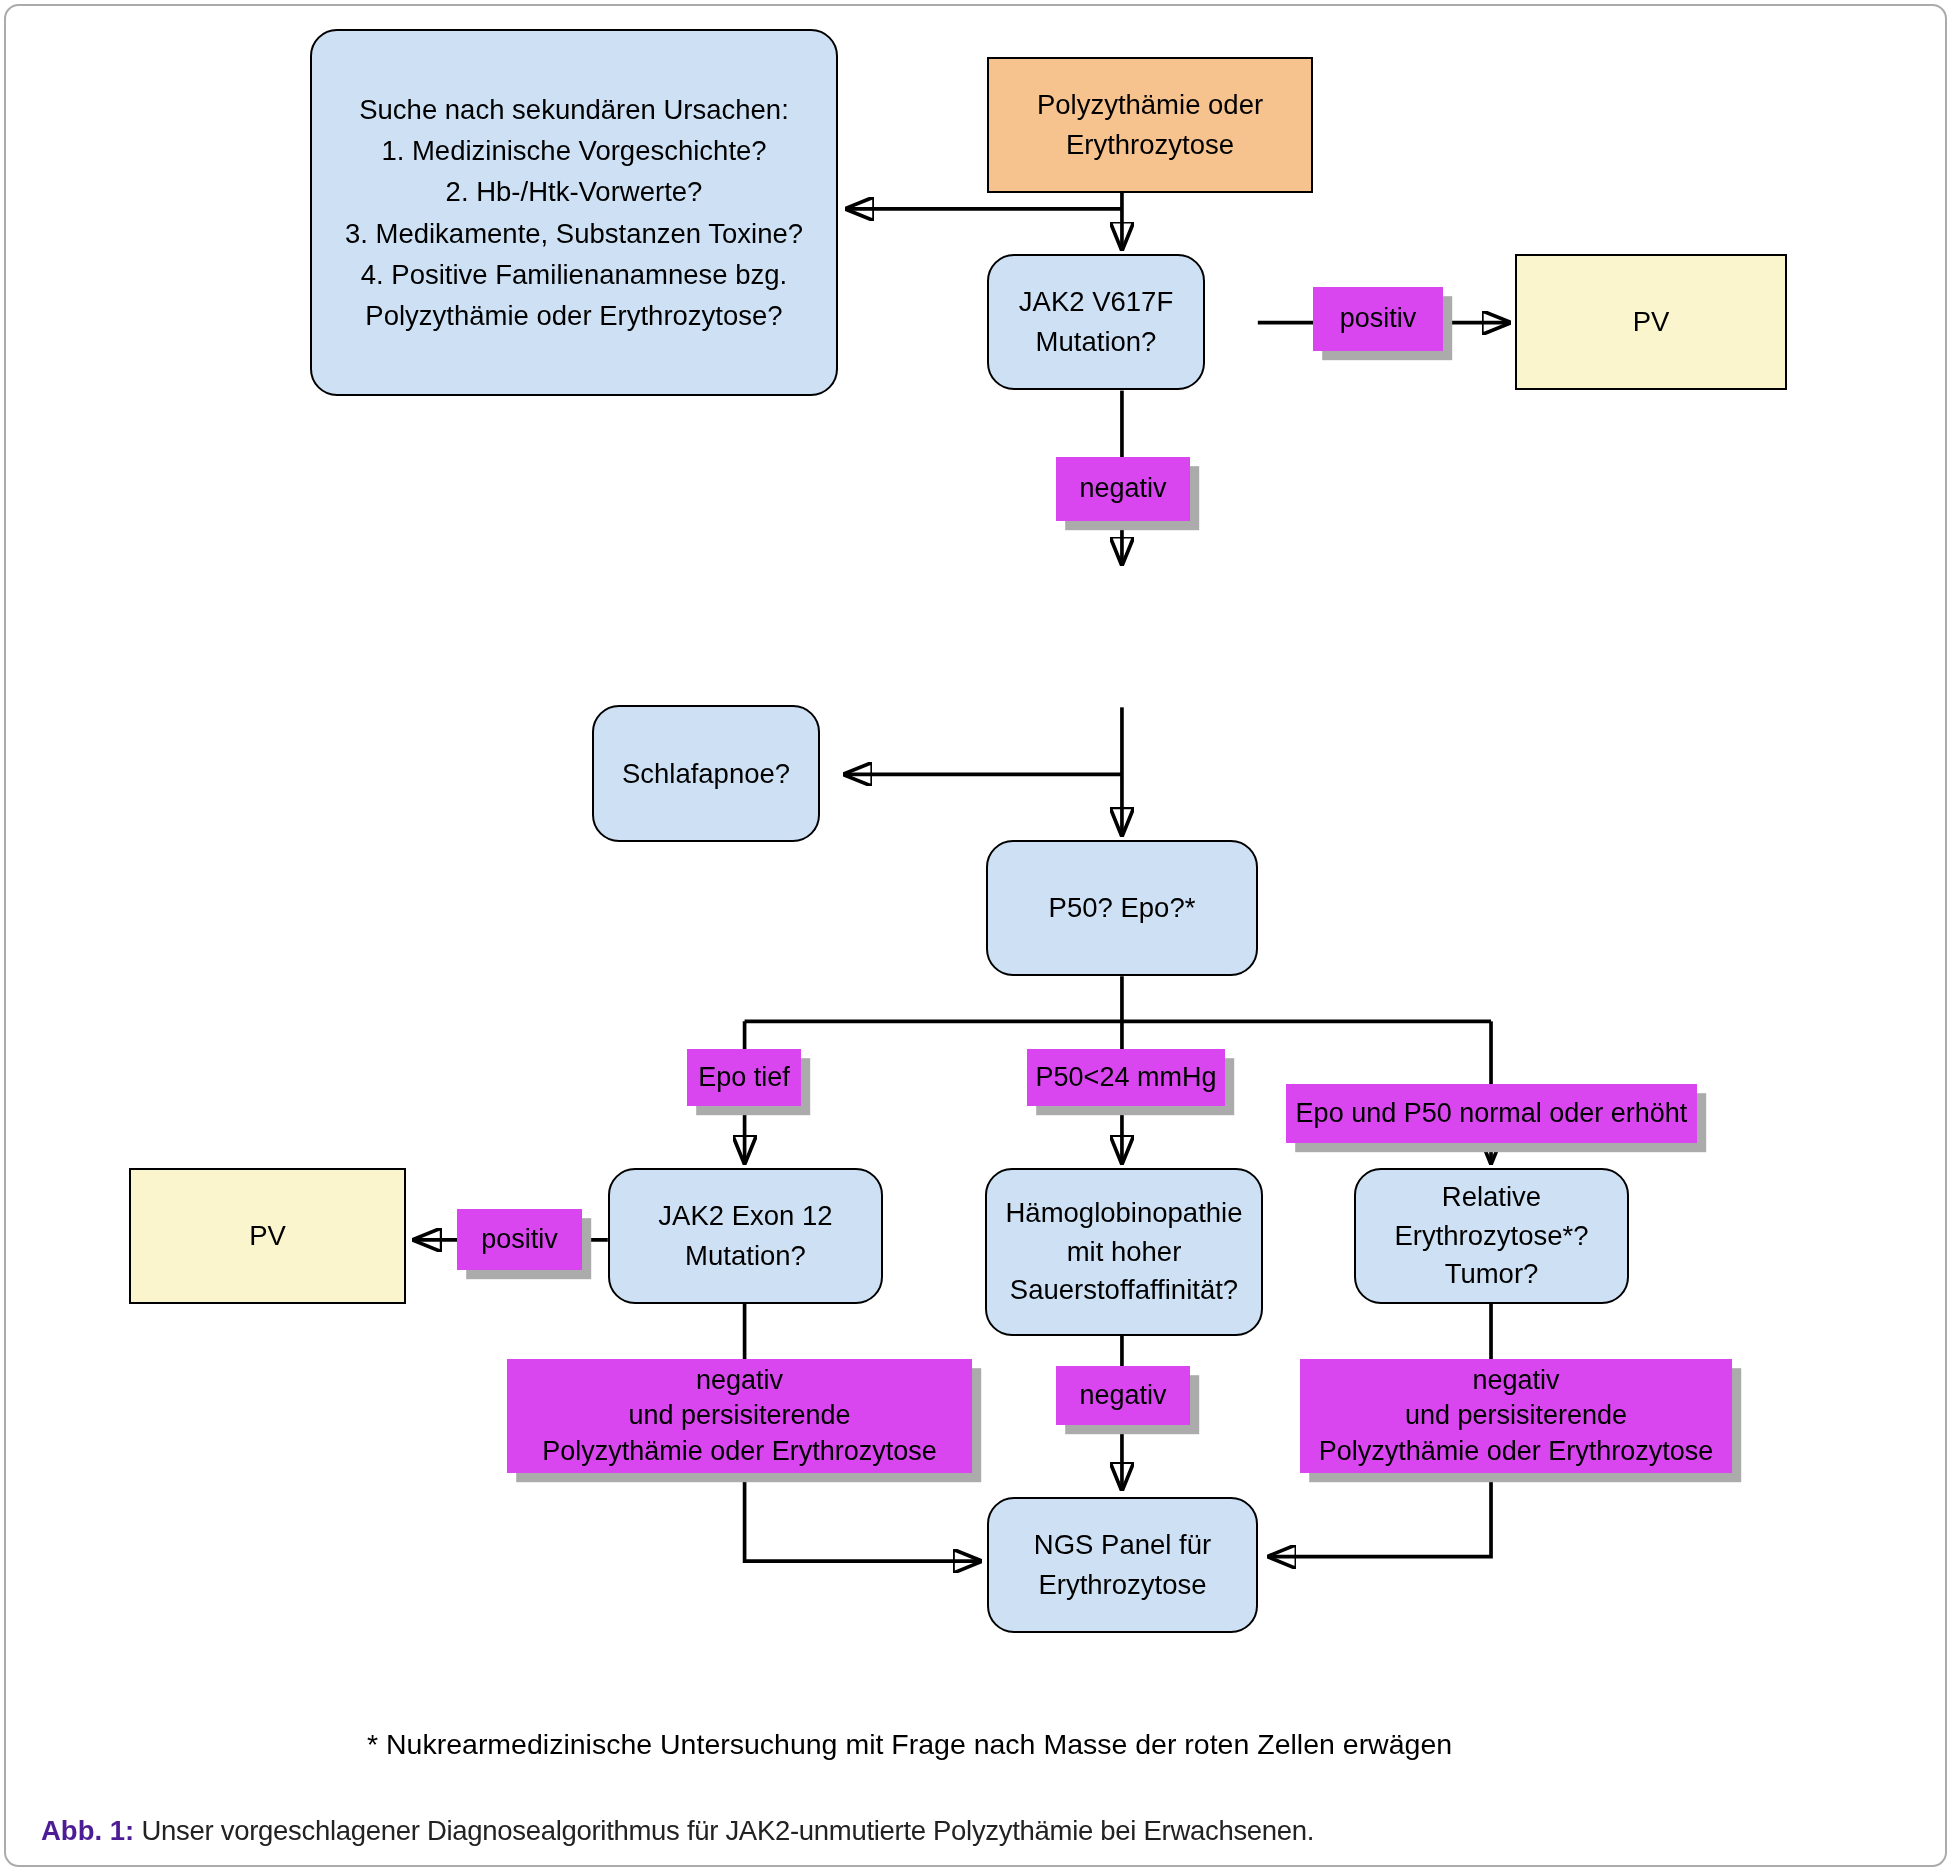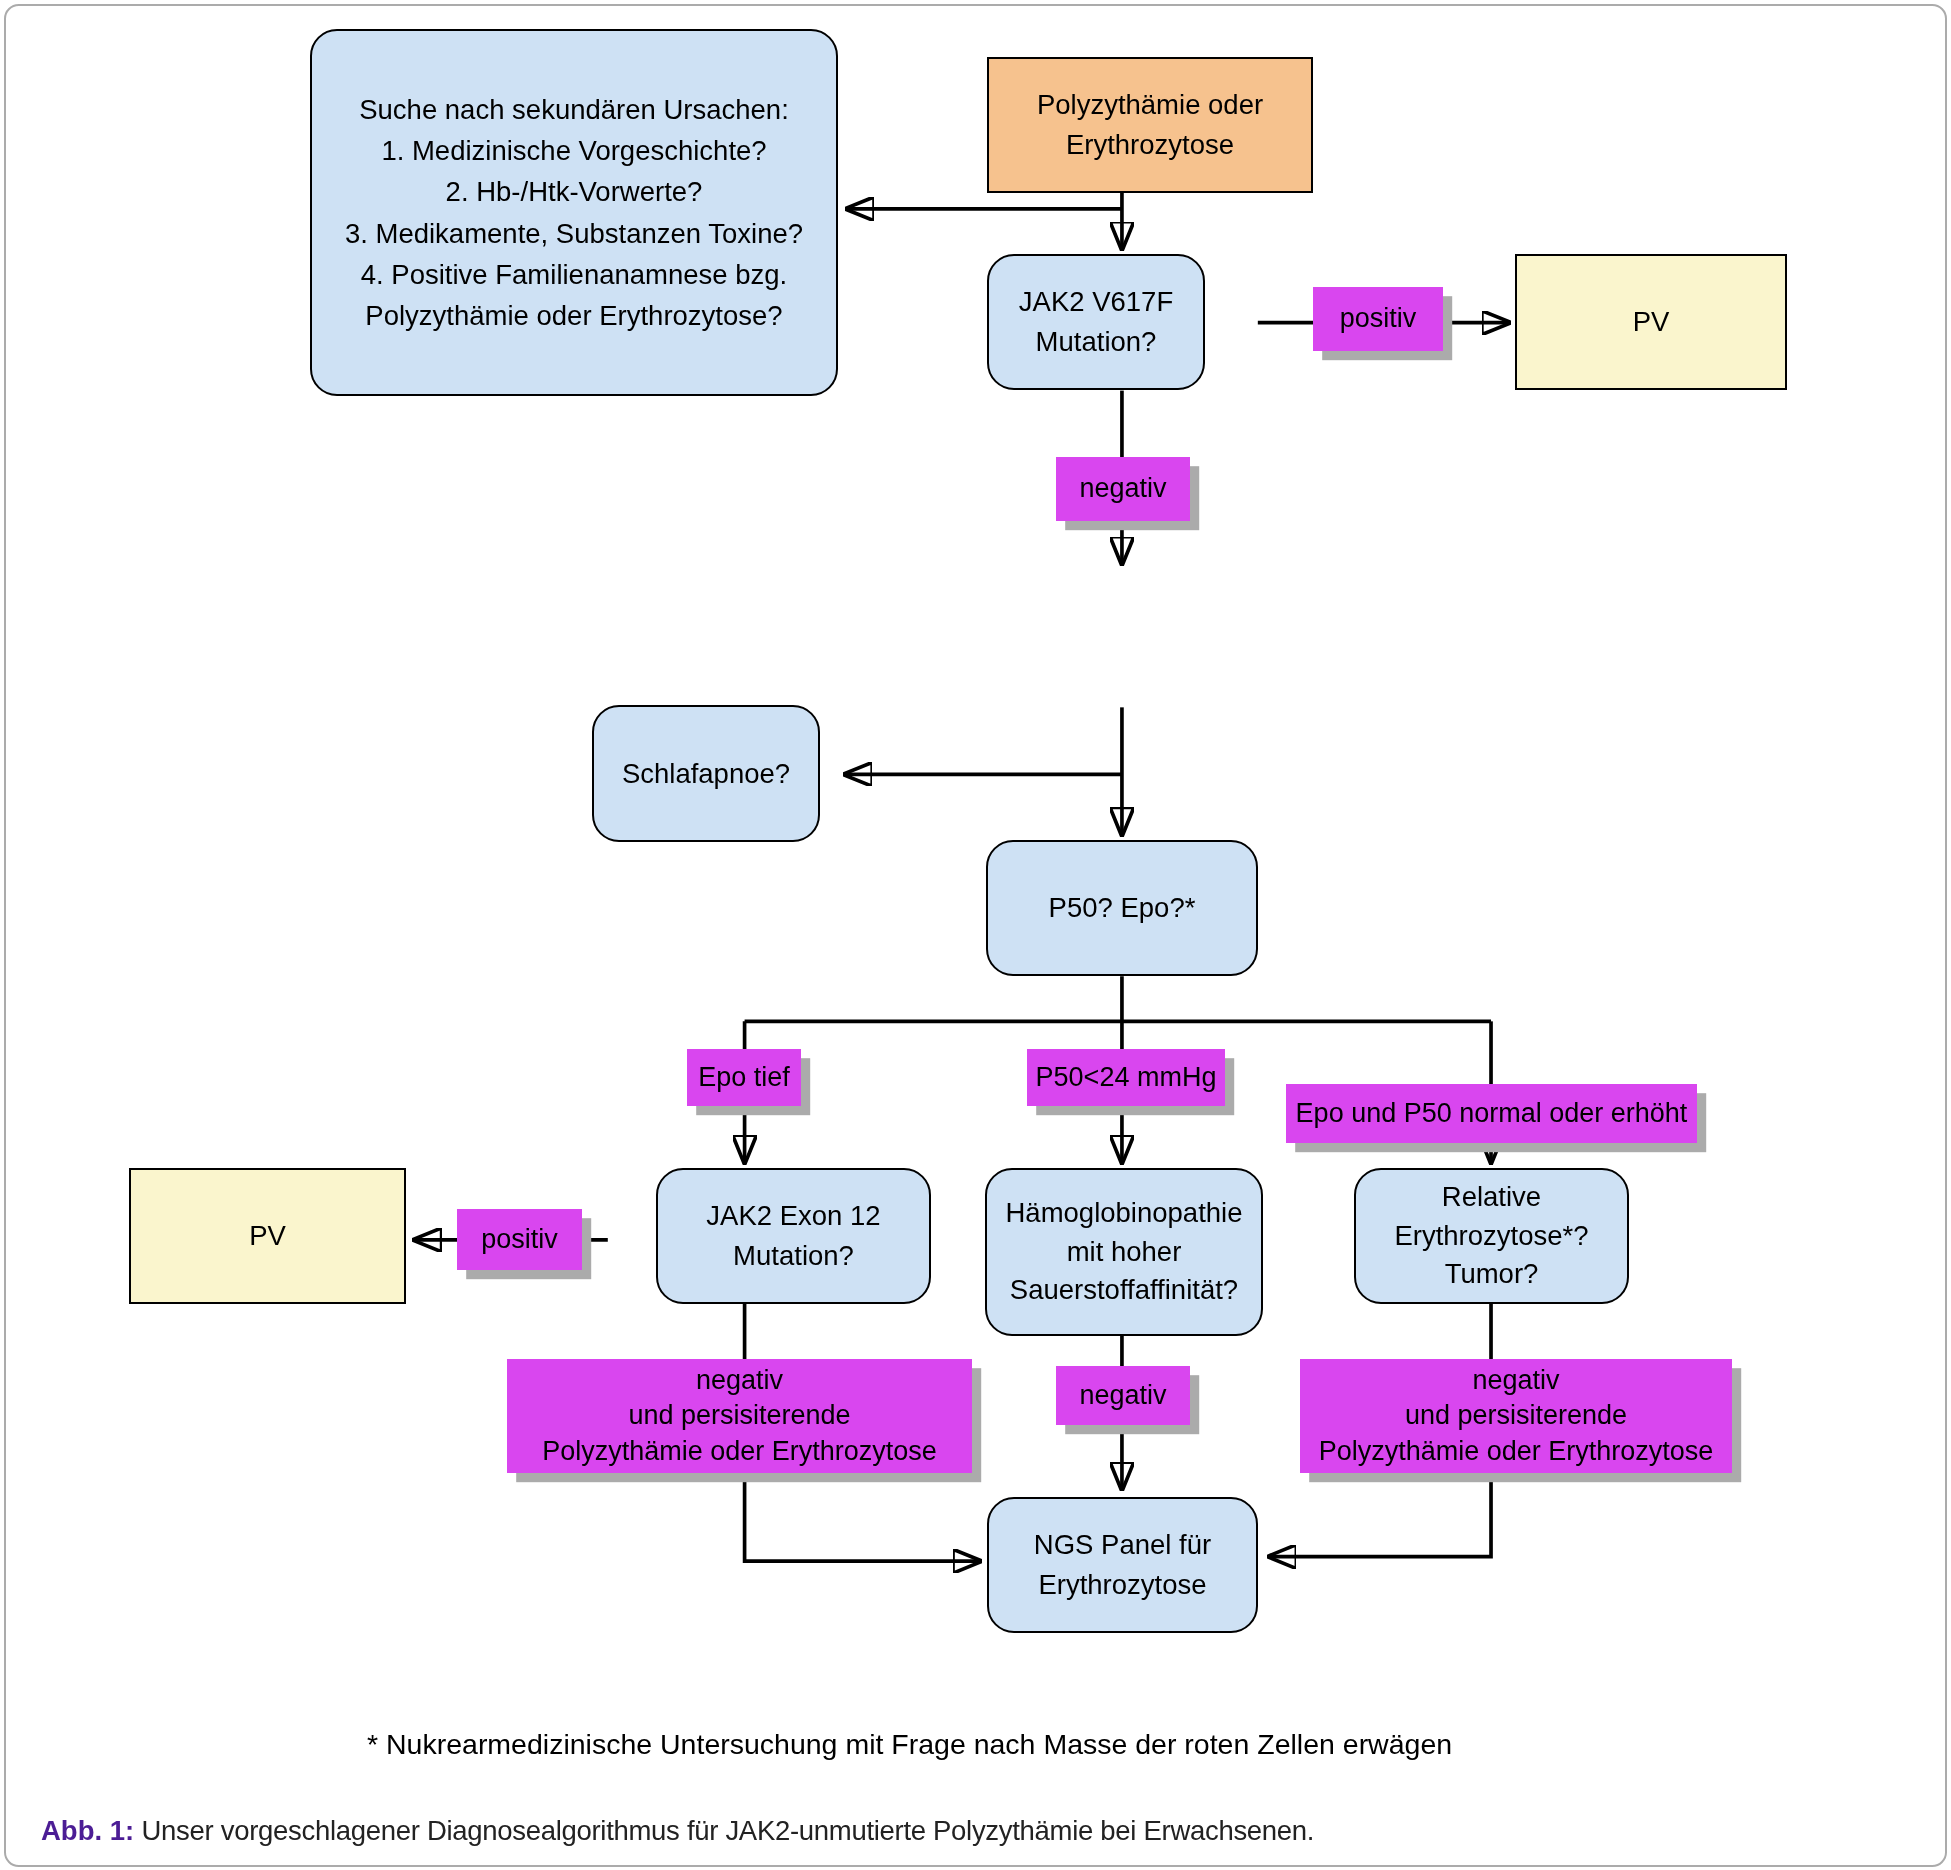--- a/index.html
+++ b/index.html
@@ -59,21 +59,21 @@
 4. Positive Familienanamnese bzg.
 Polyzythämie oder Erythrozytose?</div>
   <div class="node orange" style="left:987px;top:29px;width:326px;height:136px;margin-top:28px;">Polyzythämie oder
 Erythrozytose</div>
   <div class="node blue" style="left:987px;top:254px;width:218px;height:136px;">JAK2 V617F
 Mutation?</div>
   <div class="node yellow" style="left:1515px;top:254px;width:272px;height:136px;">PV</div>
   <div class="node blue" style="left:592px;top:705px;width:228px;height:137px;">Schlafapnoe?</div>
   <div class="node blue" style="left:986px;top:840px;width:272px;height:136px;">P50? Epo?*</div>
   <div class="node yellow" style="left:129px;top:1168px;width:277px;height:136px;">PV</div>
-  <div class="node blue" style="left:608px;top:1168px;width:275px;height:136px;margin-left:48px;">JAK2 Exon 12
+  <div class="node blue" style="left:608px;top:1168px;width:275px;height:136px;">JAK2 Exon 12
 Mutation?</div>
   <div class="node blue" style="left:985px;top:1168px;width:278px;height:168px;line-height:1.4;">Hämoglobinopathie
 mit hoher
 Sauerstoffaffinität?</div>
   <div class="node blue" style="left:1354px;top:1168px;width:275px;height:136px;line-height:1.4;">Relative
 Erythrozytose*?
 Tumor?</div>
   <div class="node blue" style="left:987px;top:1497px;width:271px;height:136px;">NGS Panel für
 Erythrozytose</div>
 

